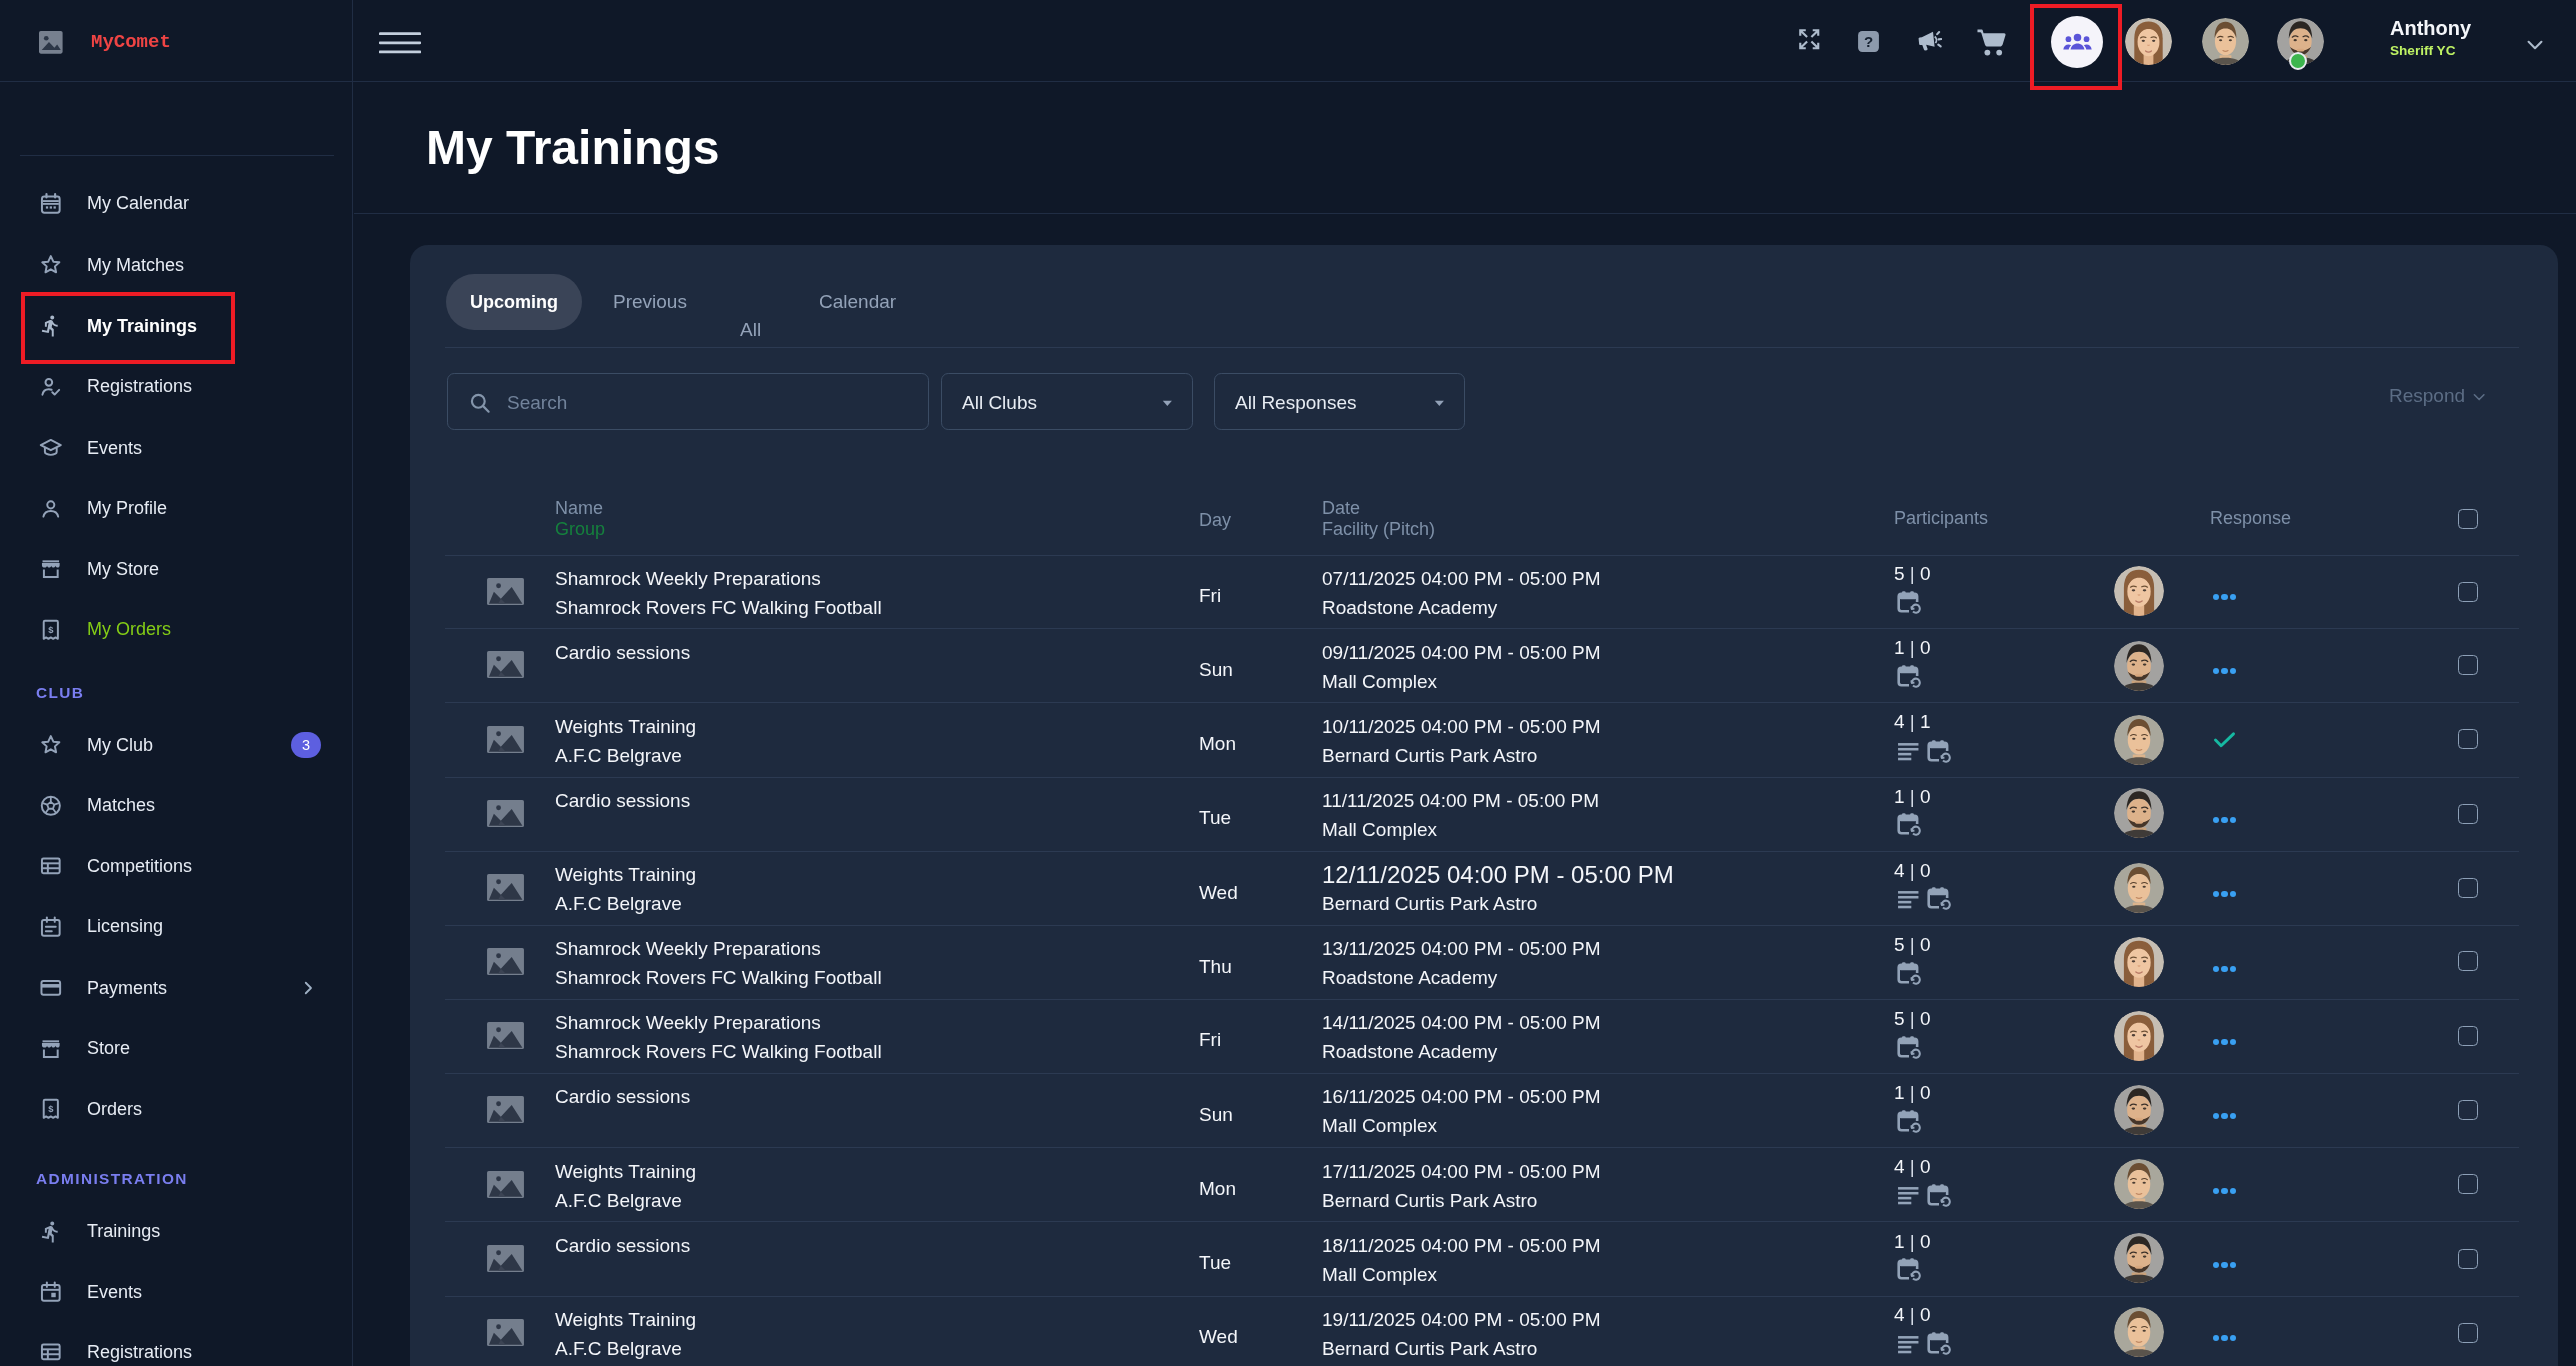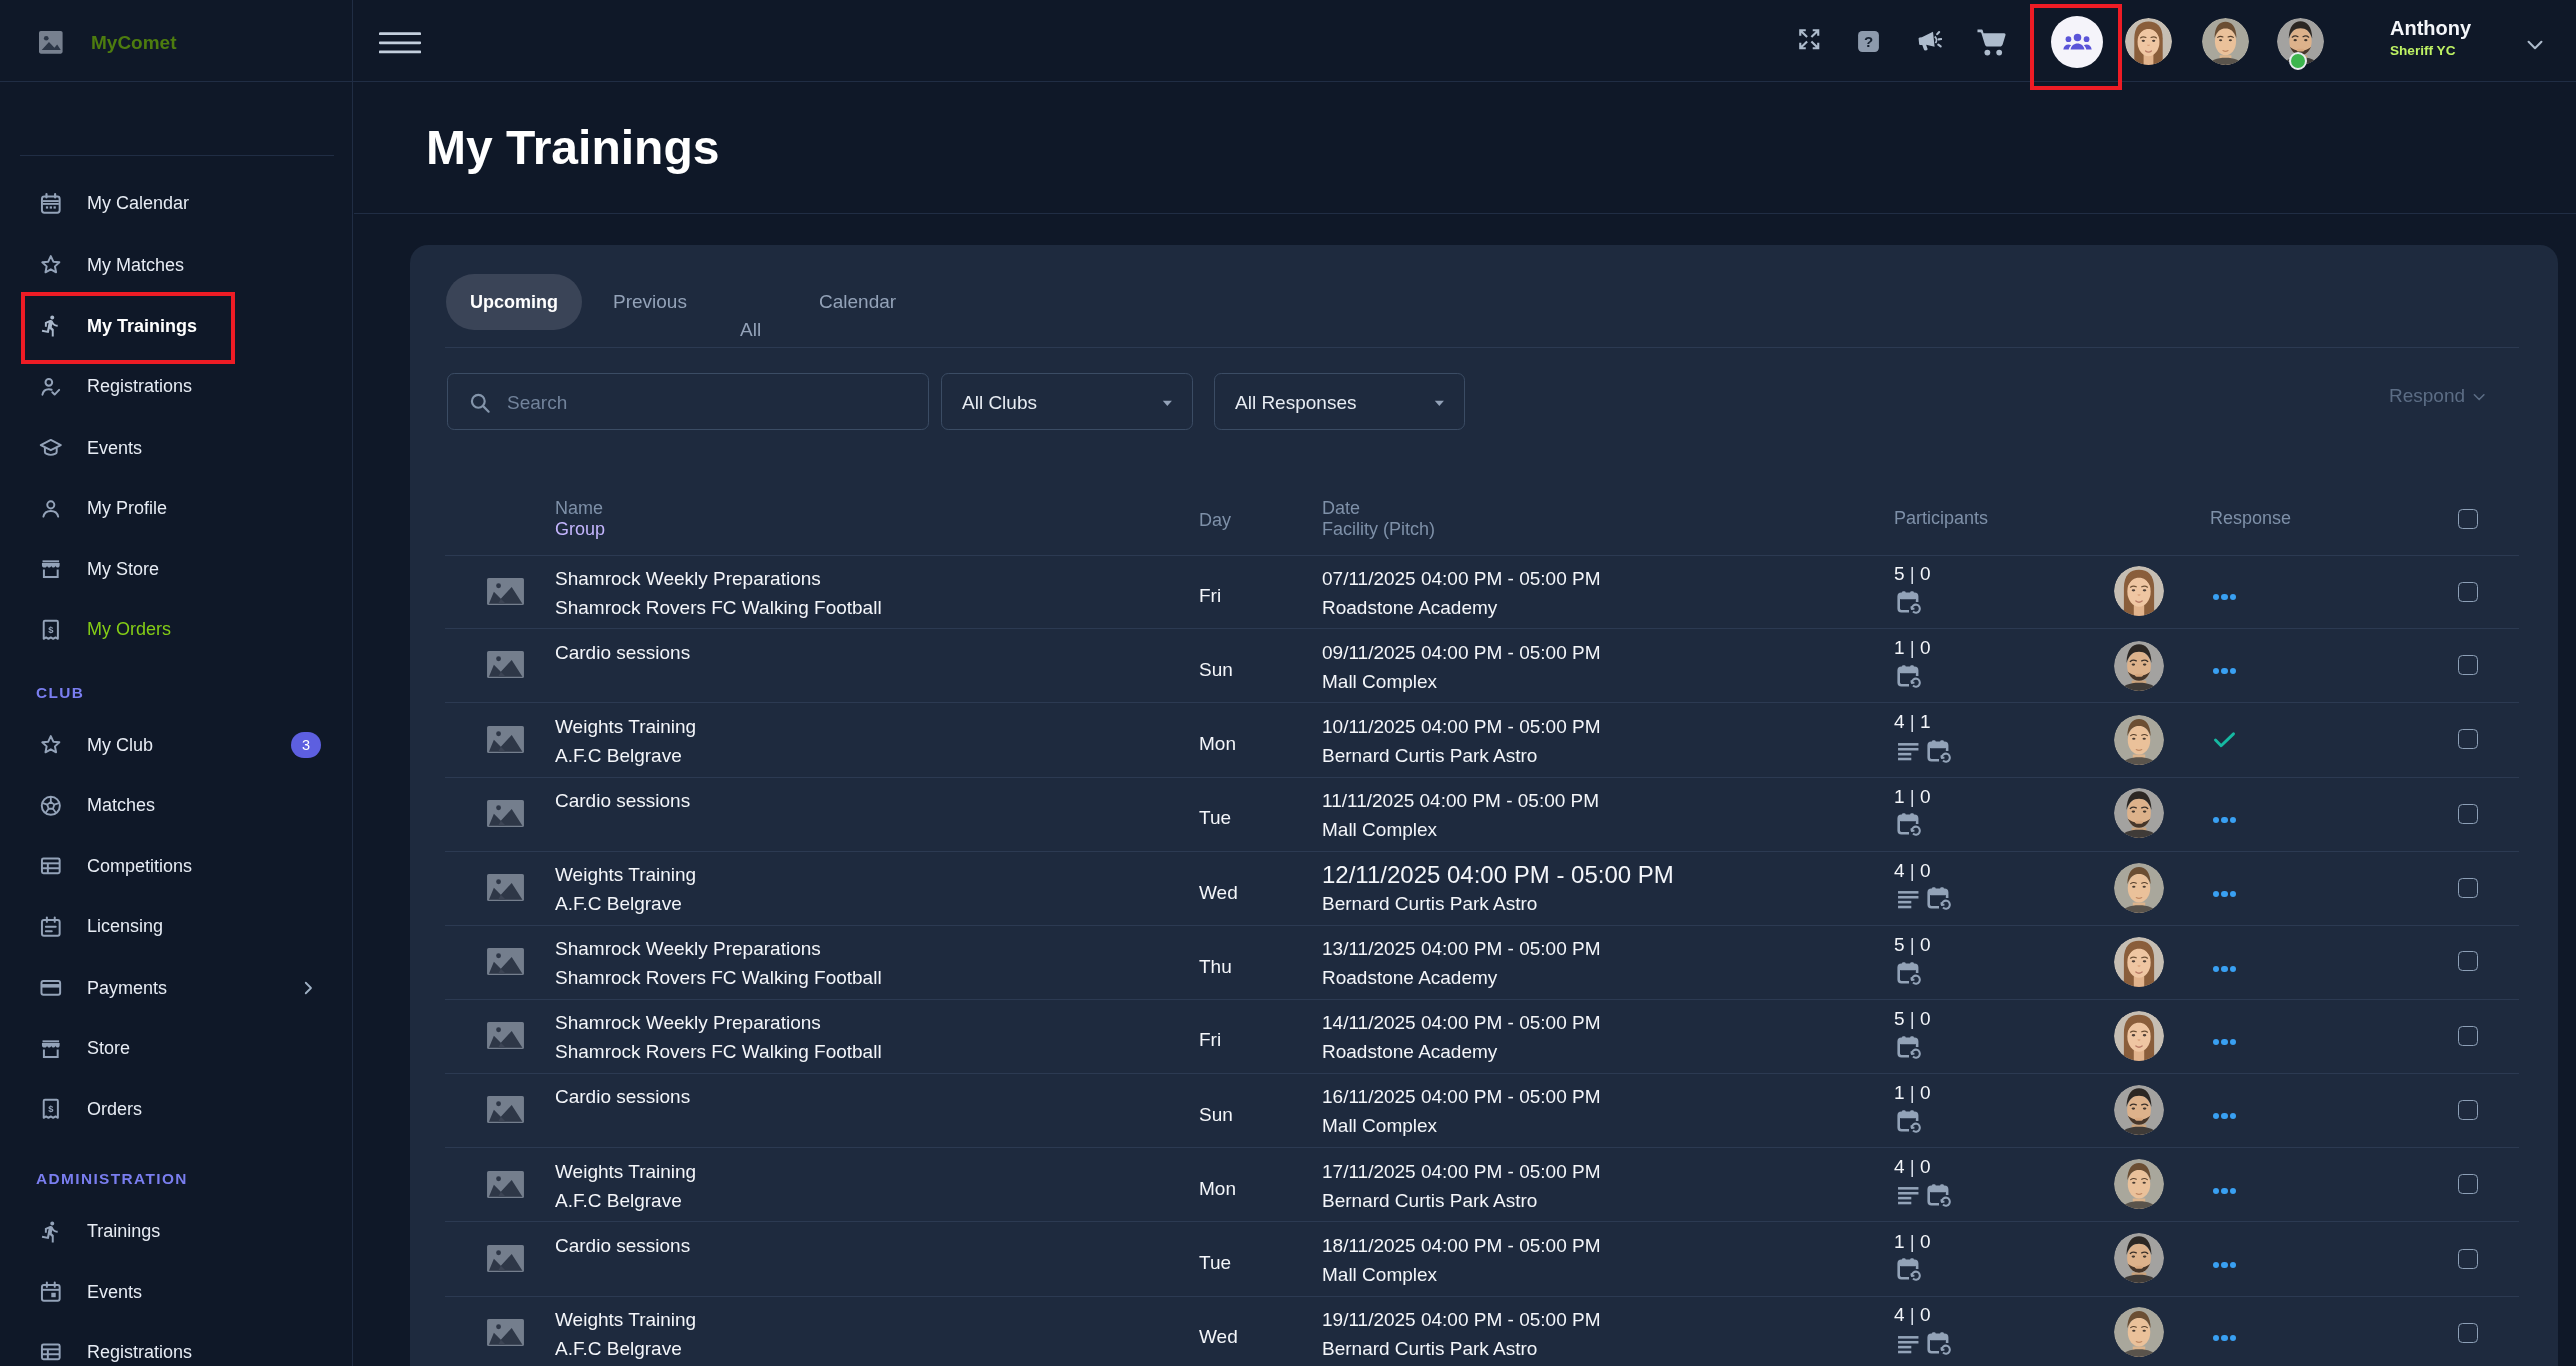--- a/index.html
+++ b/index.html
@@ -6,21 +6,21 @@
 .cbx{position:absolute;width:20px;height:20px;border:1.8px solid #8da0b7;border-radius:4.5px;}
 .dots span{display:inline-block;width:6.3px;height:6.3px;border-radius:50%;background:#39a0f2;margin-right:2px;}
 
 </style></head><body>
 <div style="position:absolute;left:0px;top:0px;width:353px;height:1366px;background:#0f1828;border-right:0.9px solid #202d44;"></div>
 <div style="position:absolute;left:39px;top:31px;line-height:0;"><svg width="23.6" height="22.7" viewBox="0 0 26 25" style="">
       <rect width="26" height="25" rx="2" fill="#77808f"></rect>
 <circle cx="8" cy="8" r="2.6" fill="#2c3647"></circle>
 <path d="M3 21l8-9 6 6.5 3-3.5 4 6z" fill="#2c3647"></path>
     </svg></div>
-<div style="position:absolute;left:91px;top:31px;font-size:19px;color:#4d7c0f;font-weight:400;line-height:23.6px;white-space:nowrap;"><b>MyComet</b></div>
+<div style="position:absolute;left:91px;top:31px;font-size:19px;color:#ef4444;font-weight:400;line-height:23.6px;white-space:nowrap;font-family:Liberation Mono, monospace;"><b>MyComet</b></div>
 <div style="position:absolute;left:0px;top:81px;width:2576px;height:0.9px;background:#202d44;"></div>
 <div style="position:absolute;left:20px;top:155px;width:314px;height:0.9px;background:#202d44;"></div>
 <div style="position:absolute;left:39px;top:192px;line-height:0;"><svg width="23.6" height="23.6" viewBox="0 0 24 24" style="">
       <rect x="3" y="4.6" width="18" height="16.4" rx="2.4" fill="none" stroke="#94a3b9" stroke-width="2"></rect>
 <line x1="7.6" y1="2" x2="7.6" y2="5.5" stroke="#94a3b9" stroke-width="2.2" stroke-linecap="round"></line>
 <line x1="16.4" y1="2" x2="16.4" y2="5.5" stroke="#94a3b9" stroke-width="2.2" stroke-linecap="round"></line>
 <line x1="3.8" y1="9.2" x2="20.2" y2="9.2" stroke="#94a3b9" stroke-width="1.9"></line>
 <line x1="3.8" y1="12.1" x2="20.2" y2="12.1" stroke="#94a3b9" stroke-width="1.9"></line>
 <rect x="7" y="14.6" width="2.3" height="2.3" fill="#94a3b9"></rect>
 <rect x="10.9" y="14.6" width="2.3" height="2.3" fill="#94a3b9"></rect>
@@ -245,21 +245,21 @@
 <div style="position:absolute;left:1214px;top:373px;width:251px;height:57px;border:1.4px solid #3b4c64;border-radius:7.2px;"></div>
 <div style="position:absolute;left:1235px;top:391px;font-size:19px;color:#e7ecf3;font-weight:400;line-height:23.6px;white-space:nowrap;">All Responses</div>
 <div style="position:absolute;left:1433px;top:397px;line-height:0;"><svg width="12.7" height="12.7" viewBox="0 0 14 14" style="">
       <path d="M2 4l5 6 5-6z" fill="#93a2b8"></path>
     </svg></div>
 <div style="position:absolute;left:2389px;top:384px;font-size:19px;color:#5c6d85;font-weight:400;line-height:23.6px;white-space:nowrap;">Respond</div>
 <div style="position:absolute;left:2471px;top:389px;line-height:0;"><svg width="16.3" height="16.3" viewBox="0 0 24 24" style="">
       <path d="M5 8.5l7 7 7-7" fill="none" stroke="#5c6d85" stroke-width="2.4" stroke-linecap="round" stroke-linejoin="round"></path>
     </svg></div>
 <div style="position:absolute;left:555px;top:497px;font-size:18px;color:#7e90a8;font-weight:400;line-height:22.7px;white-space:nowrap;">Name</div>
-<div style="position:absolute;left:555px;top:518px;font-size:18px;color:#c4b5fd;font-weight:400;line-height:22.7px;white-space:nowrap;text-align:center;">Group</div>
+<div style="position:absolute;left:555px;top:518px;font-size:18px;color:#15803d;font-weight:400;line-height:22.7px;white-space:nowrap;text-align:center;">Group</div>
 <div style="position:absolute;left:1199px;top:509px;font-size:18px;color:#7e90a8;font-weight:400;line-height:22.7px;white-space:nowrap;">Day</div>
 <div style="position:absolute;left:1322px;top:497px;font-size:18px;color:#7e90a8;font-weight:400;line-height:22.7px;white-space:nowrap;">Date</div>
 <div style="position:absolute;left:1322px;top:518px;font-size:18px;color:#7e90a8;font-weight:400;line-height:22.7px;white-space:nowrap;">Facility (Pitch)</div>
 <div style="position:absolute;left:1894px;top:507px;font-size:18px;color:#7e90a8;font-weight:400;line-height:22.7px;white-space:nowrap;">Participants</div>
 <div style="position:absolute;left:2210px;top:507px;font-size:18px;color:#7e90a8;font-weight:400;line-height:22.7px;white-space:nowrap;">Response</div>
 <div class="cbx" style="left:2458px;top:509px;"></div>
 <div class="row-sep" style="left:445px;top:555px;width:2074px;"></div>
 <div style="position:absolute;left:487px;top:578px;line-height:0;"><svg width="37" height="27" viewBox="0 0 41 30" style="">
       <rect x="0" y="0" width="41" height="30" rx="1.8" fill="#747e8d"></rect>
 <circle cx="12.8" cy="8.6" r="2.7" fill="#2e3747"></circle>

